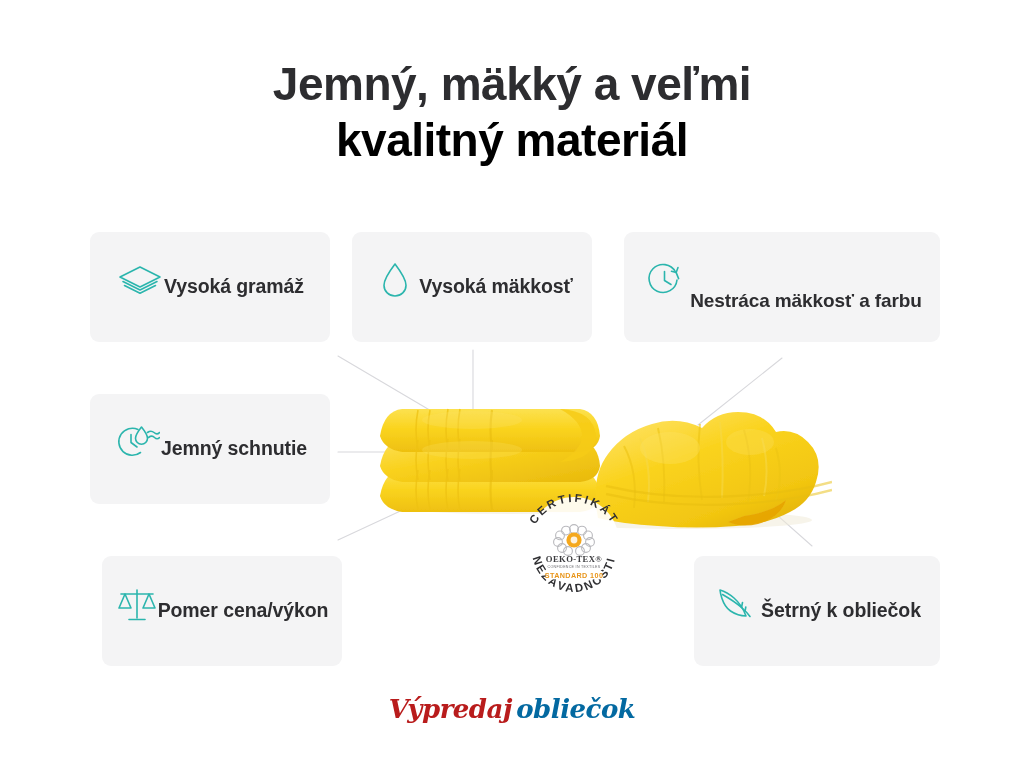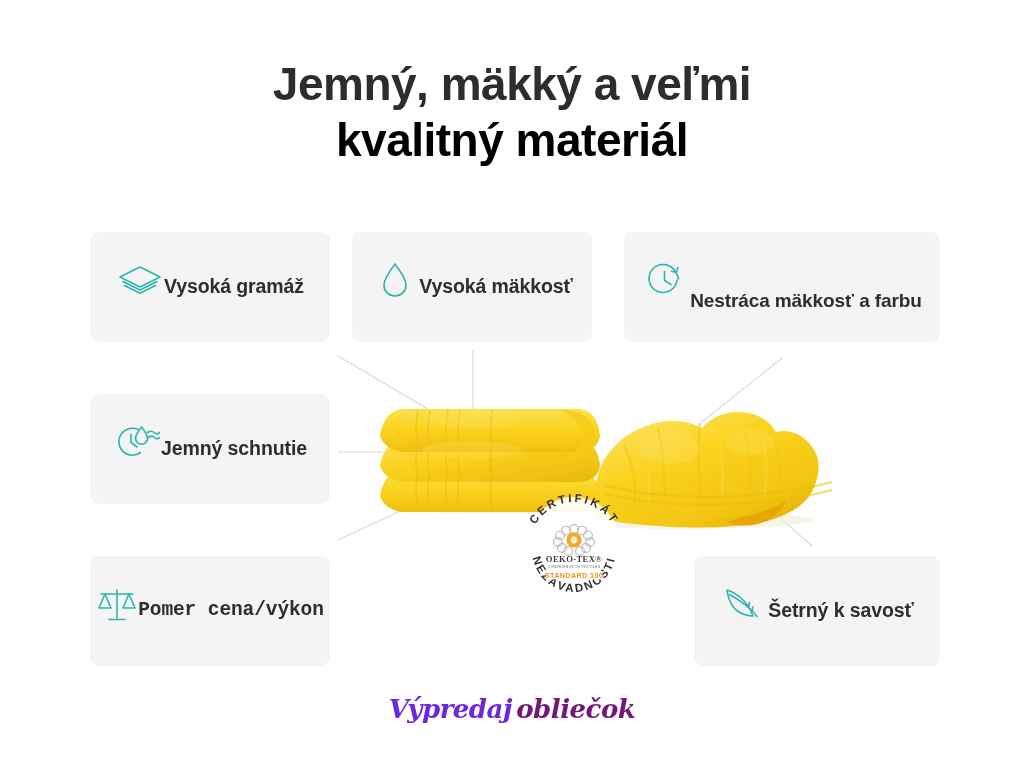--- a/index.html
+++ b/index.html
@@ -95,42 +95,42 @@
     color: #2d2d30;
     text-align: center;
     white-space: nowrap;
     letter-spacing: -0.1px;
   }
 
   #card-0 { left: 90px;  top: 232px; width: 240px; height: 110px; }
   #card-1 { left: 352px; top: 232px; width: 240px; height: 110px; }
   #card-2 { left: 624px; top: 232px; width: 316px; height: 110px; }
   #card-3 { left: 90px;  top: 394px; width: 240px; height: 110px; }
-  #card-4 { left: 90px;  top: 556px; width: 240px; height: 110px; font-family: Liberation Mono, monospace; }
+  #card-4 { left: 102px;  top: 556px; width: 240px; height: 110px; }
   #card-5 { left: 694px; top: 556px; width: 246px; height: 110px; }
 
   #card-2 .card-label { font-size: 19px; margin-top: 29px; }
 
   
   .brand {
     position: absolute;
     left: 0;
     top: 694px;
     width: 1024px;
     text-align: center;
   }
   .brand-text {
     font-family: "DejaVu Serif", serif;
     font-size: 26px;
     font-style: italic;
     font-weight: 700;
     letter-spacing: -0.5px;
   }
-  .brand-part-1 { color: #6d28d9; }
-  .brand-part-2 { color: #701a75; }
+  .brand-part-1 { color: #b91c1c; }
+  .brand-part-2 { color: #0369a1; }
 </style>
 </head>
 <body>
 
 <div id="stage">
 
   <div class="headline">
     <span class="headline-line dark">Jemný, mäkký a veľmi</span>
     <span class="headline-line accent">kvalitný materiál</span>
   </div>
@@ -349,21 +349,21 @@
 
   <div class="card" id="card-5">
     <span class="card-icon">
       <svg width="46" height="38" viewBox="0 0 46 38" fill="none" stroke="#2bb5ad" stroke-width="1.6" stroke-linejoin="round" stroke-linecap="round">
         <path d="M6 5 C6 5 7.5 20 16.5 26 C24 31 32 31 32 31 C32 31 28 20 20 13 C13 7 6 5 6 5 Z"></path>
         <path d="M8.5 9.5 C8.5 9.5 20 16 27.5 22.5 C33 27.3 36 31.5 36 31.5"></path>
         <path d="M27.5 22.5 L28.5 17.5"></path>
         <path d="M31 26.5 L31.8 22"></path>
       </svg>
     </span>
-    <span class="card-label">Šetrný k savosť</span>
+    <span class="card-label">Šetrný k obliečok</span>
   </div>
 
   <div class="brand">
     <span class="brand-text brand-part-1">Výpredaj</span>
     <span class="brand-text brand-part-2"> obliečok</span>
   </div>
 
 </div>
 
 </body></html>

